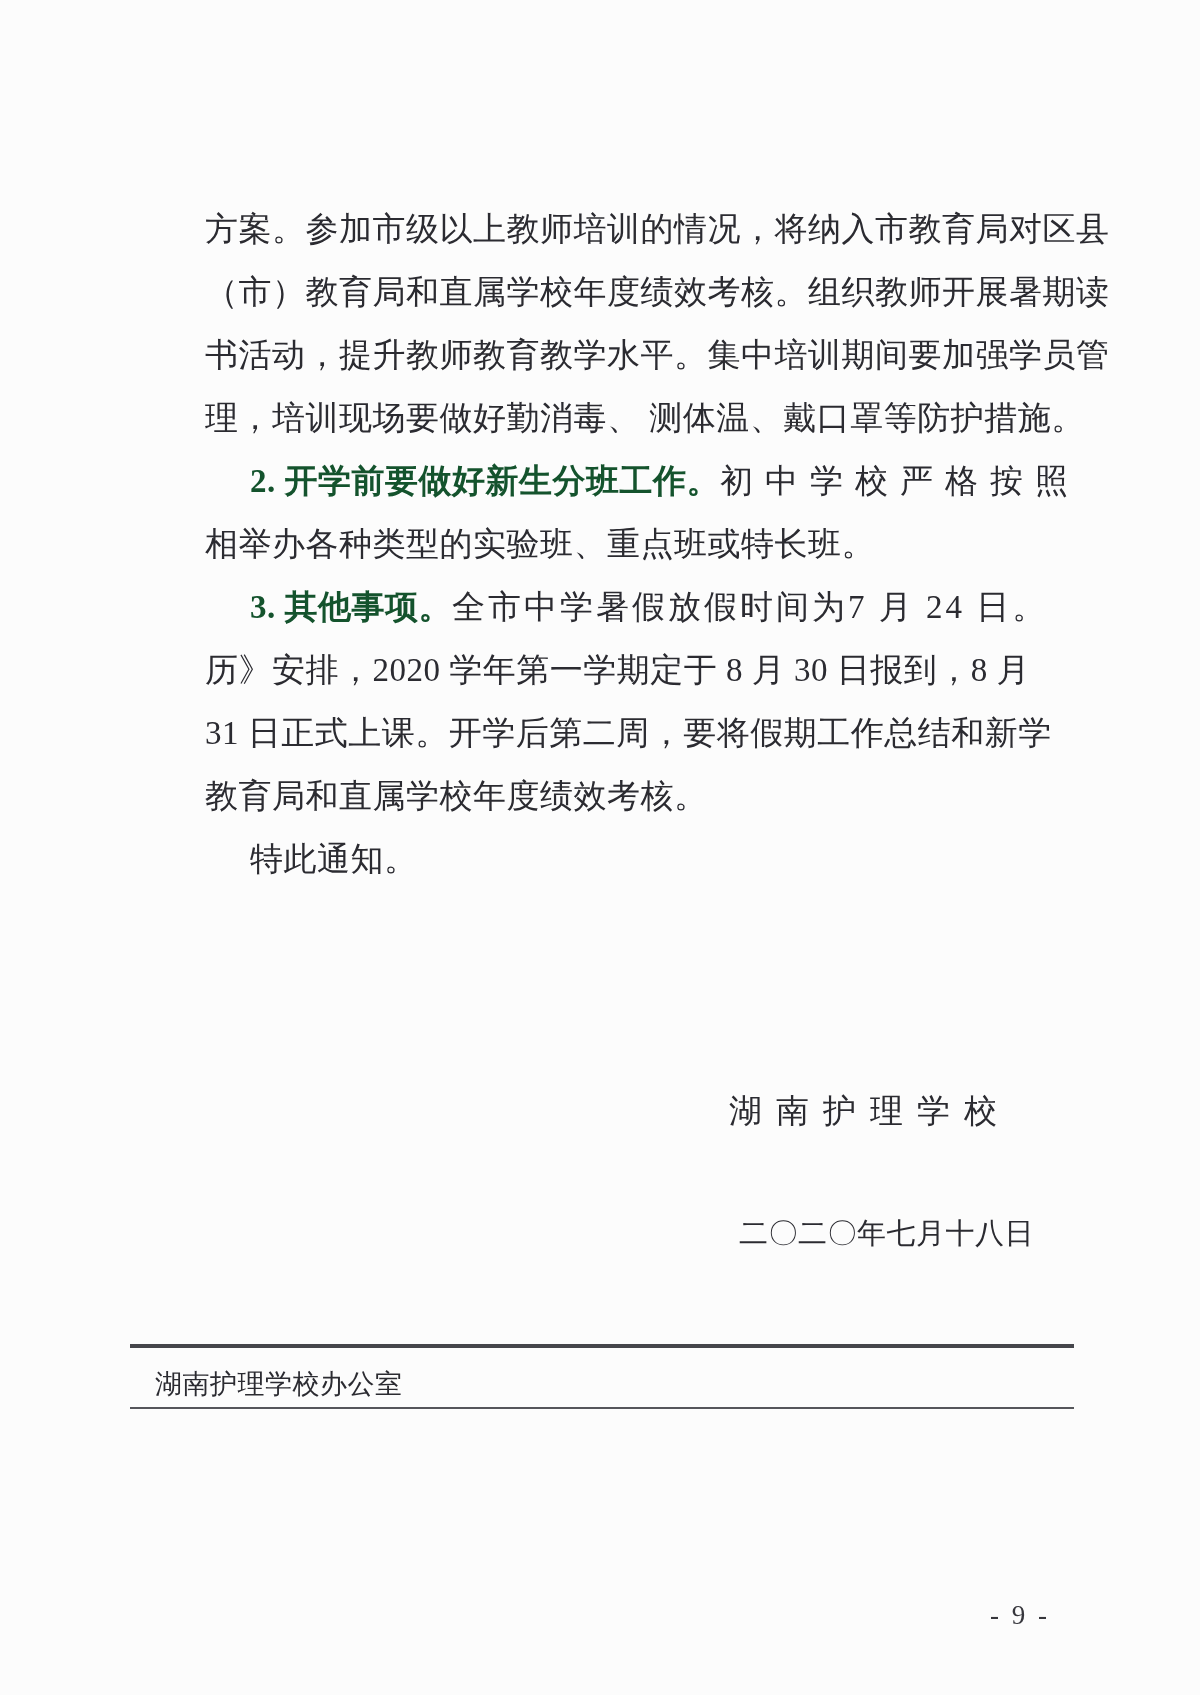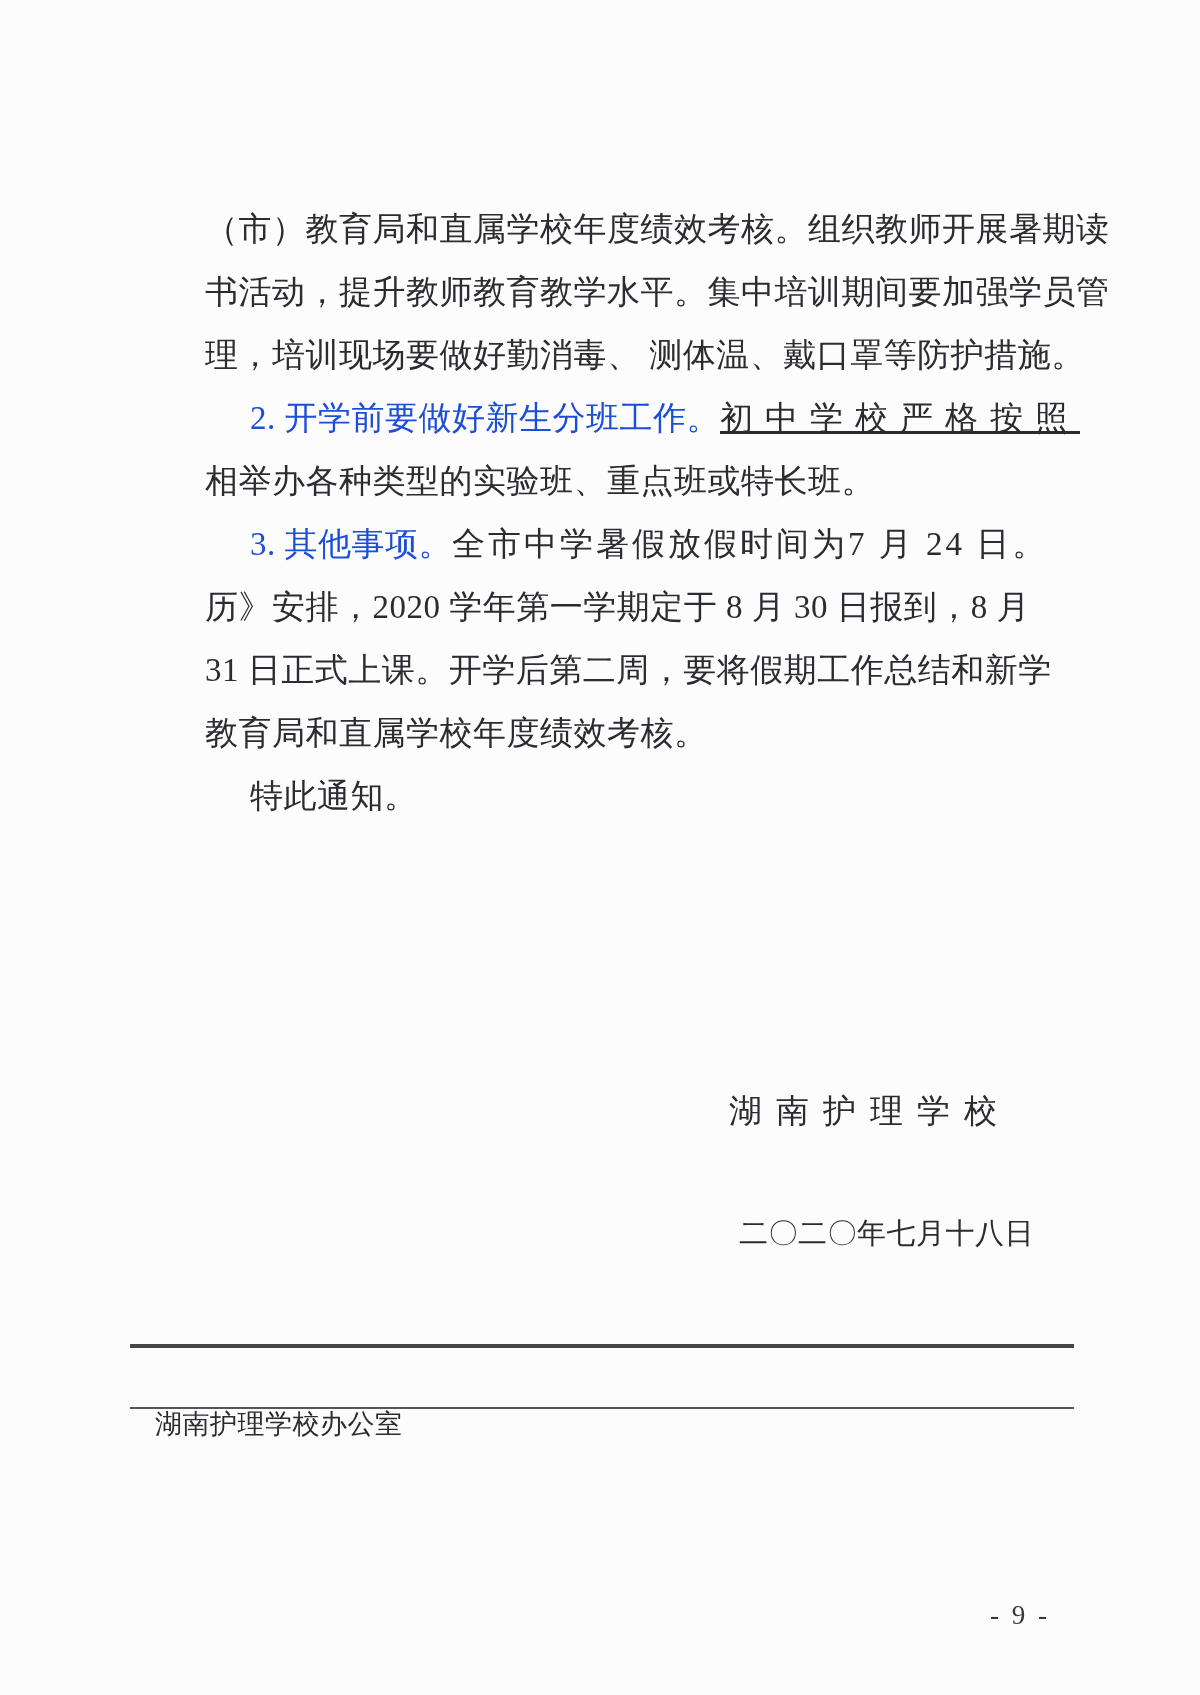--- a/index.html
+++ b/index.html
@@ -22,22 +22,22 @@
   }
   .line {
     height: 63px;
     line-height: 63px;
     font-size: 33px;
     white-space: nowrap;
     letter-spacing: 0.5px;
   }
   .line.ind { padding-left: 45px; }
   .run { font-weight: normal; }
-  .run.bold { font-weight: 400; color: #1d4ed8; }
-  .run.spread { letter-spacing: 12px; text-decoration: underline; }
+  .run.bold { font-weight: 700; color: #14532d; }
+  .run.spread { letter-spacing: 12px; }
   .run.spread-sm { letter-spacing: 3px; }
   .signature {
     position: absolute;
     left: 0; top: 0; width: 100%;
   }
   .sig-org {
     position: absolute;
     left: 729px;
     top: 1089px;
     font-size: 33px;
@@ -68,21 +68,20 @@
     height: 2px;
     background: #55565b;
   }
   .footer-office {
     position: absolute;
     left: 155px;
     top: 1366px;
     font-size: 27px;
     letter-spacing: 0.5px;
     white-space: nowrap;
-    margin-top: 40px;
   }
   .footer-print {
     position: absolute;
     left: 610px;
     top: 1366px;
     font-size: 27px;
     letter-spacing: 0.5px;
     white-space: nowrap;
   }
   .page-number {
@@ -94,20 +93,23 @@
     color: #36363c;
     white-space: nowrap;
   }
 </style>
 </head>
 <body>
 
 <div class="page">
 
   <div class="body-text">
+    <div class="line">
+      <span class="run">方案。参加市级以上教师培训的情况，将纳入市教育局对区县</span>
+    </div>
     <div class="line">
       <span class="run">（市）教育局和直属学校年度绩效考核。组织教师开展暑期读</span>
     </div>
     <div class="line">
       <span class="run">书活动，提升教师教育教学水平。集中培训期间要加强学员管</span>
     </div>
     <div class="line">
       <span class="run">理，培训现场要做好勤消毒、 测体温、戴口罩等防护措施。</span>
     </div>
     <div class="line ind">

